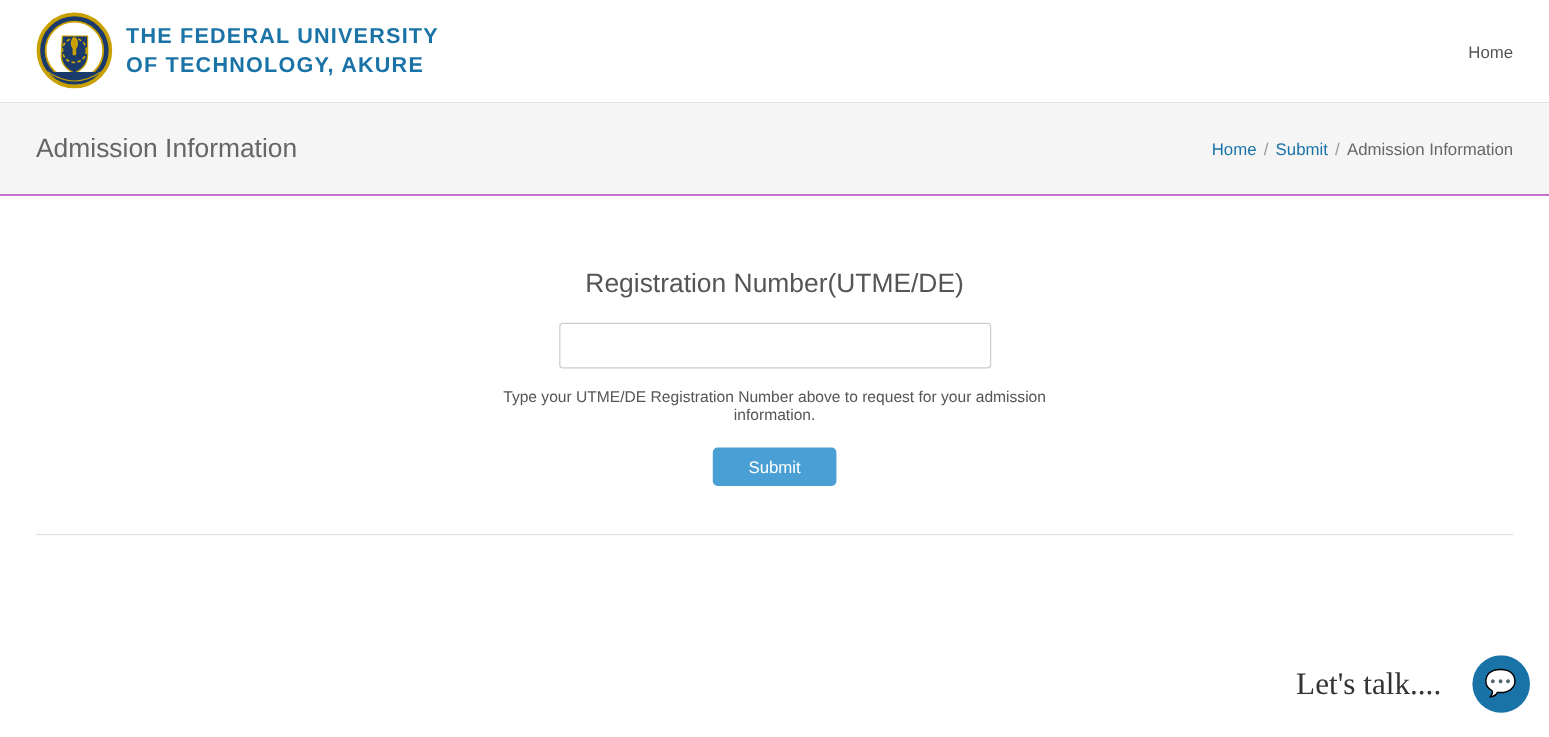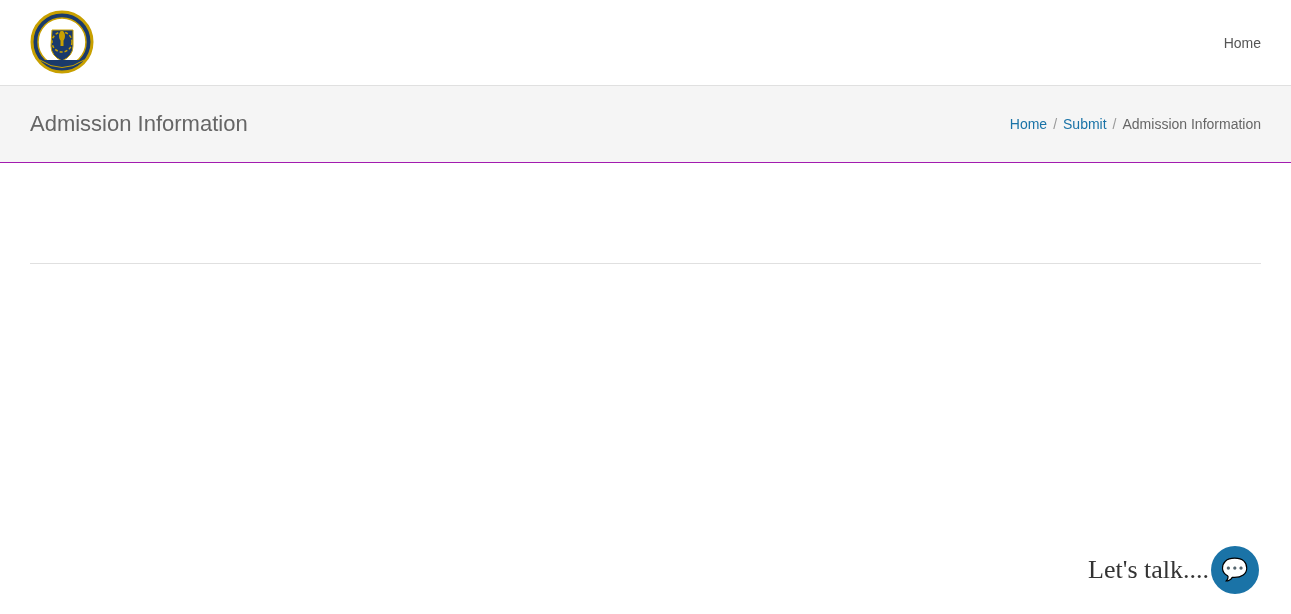--- a/index.html
+++ b/index.html
@@ -160,24 +160,24 @@
       width: 100%;
       border: none;
       border-top: 1px solid #e0e0e0;
       margin-top: 40px;
     }
 
     
     .footer-area {
       position: fixed;
       bottom: 20px;
-      right: 32px;
-      display: flex;
-      align-items: center;
-      gap: 2px;
+      right: 16px;
+      display: flex;
+      align-items: center;
+      gap: 26px;
     }
 
     .lets-talk-text {
       font-family: 'Brush Script MT', cursive;
       font-size: 26px;
       color: #333;
     }
 
     .chat-bubble {
       width: 48px;
@@ -208,37 +208,47 @@
       <path d="M22 20 L43 20 L43 36 Q43 46 32 51 Q21 46 21 36 Z" fill="#1a3a6b" stroke="#c8a000" stroke-width="1"></path>
 
       <ellipse cx="32" cy="26" rx="3" ry="5" fill="#c8a000"></ellipse>
       <rect x="30.5" y="28" width="3" height="8" fill="#c8a000"></rect>
 
       <circle cx="32" cy="32" r="10" fill="none" stroke="#c8a000" stroke-width="1.5" stroke-dasharray="3 2"></circle>
 
       <path d="M10 50 Q32 65 54 50" fill="#1a3a6b" stroke="#c8a000" stroke-width="1"></path>
     </svg>
 
+    <div class="university-name">
+      <span class="university-name-line1">THE FEDERAL UNIVERSITY</span>
+      <span class="university-name-line2">OF TECHNOLOGY, AKURE</span>
+    </div>
   </div>
 
   <a class="nav-home">Home</a>
 </div>
 
 <div class="breadcrumb-bar">
   <h1 class="page-heading">Admission Information</h1>
   <nav class="breadcrumb">
     <a class="breadcrumb-link">Home</a>
     <span class="breadcrumb-separator">/</span>
     <a class="breadcrumb-link">Submit</a>
     <span class="breadcrumb-separator">/</span>
     <span class="breadcrumb-current">Admission Information</span>
   </nav>
 </div>
 
 <div class="main-content">
+  <div class="form-section">
+    <h2 class="form-title">Registration Number(UTME/DE)</h2>
+    <input class="reg-input" type="text" placeholder="" style="">
+    <p class="helper-text">Type your UTME/DE Registration Number above to request for your admission information.</p>
+    <button class="submit-btn">Submit</button>
+  </div>
   <hr class="divider">
 </div>
 
 <div class="footer-area">
   <span class="lets-talk-text">Let's talk....</span>
   <div class="chat-bubble">
     <span class="chat-icon">💬</span>
   </div>
 </div>
 

